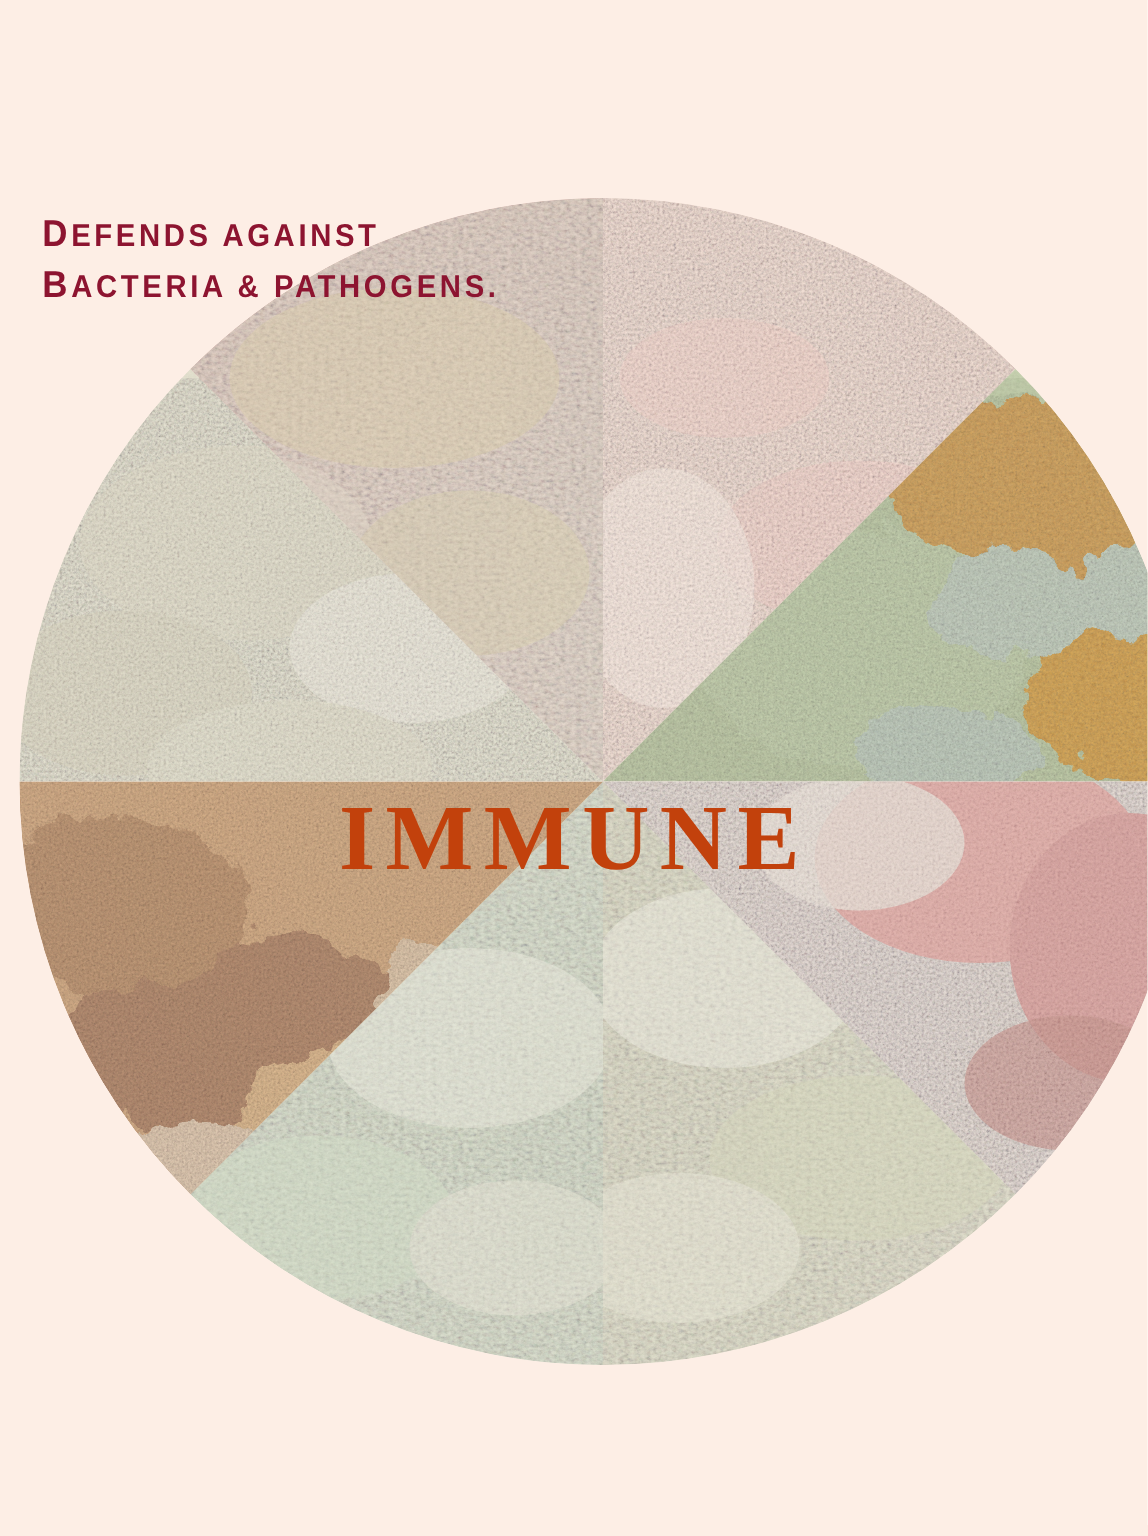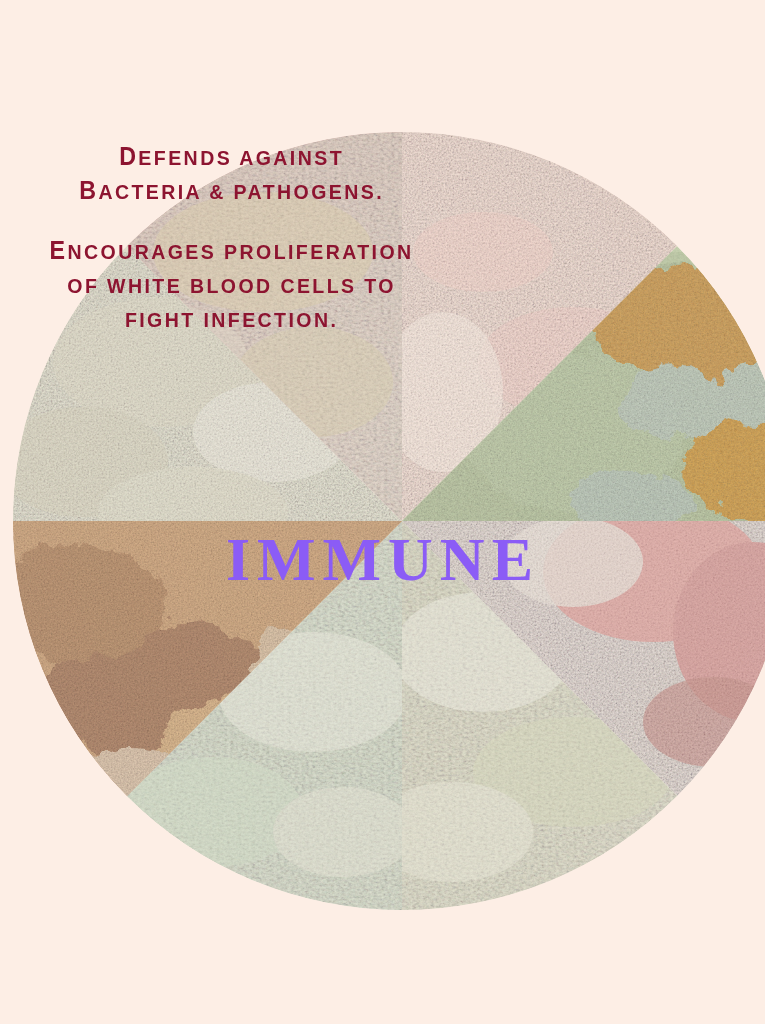--- a/index.html
+++ b/index.html
@@ -30,24 +30,24 @@
   }
   #wheel {
     display: block;
     width: 778px;
     height: 778px;
   }
 
   
   #copy-block {
     position: absolute;
-    left: 16px;
+    left: 0;
     top: 140px;
     width: 403px;
-    text-align: center;
+    text-align: left;
     color: #8d1430;
   }
   .para {
     margin: 0;
     padding: 0;
   }
   .para + .para {
     margin-top: 26px;
   }
   .line {
@@ -71,21 +71,21 @@
     position: absolute;
     left: 0;
     top: 528px;
     width: 540px;
     text-align: right;
     font-family: "Liberation Serif", serif;
     font-weight: 700;
     font-size: 62px;
     line-height: 62px;
     letter-spacing: 7px;
-    color: #8b5cf6;
+    color: #c2410c;
     white-space: nowrap;
   }
 </style>
 </head>
 <body>
 
 <div id="poster">
 
   <div id="wheel-wrap">
     <svg id="wheel" viewBox="0 0 778 778" xmlns="http://www.w3.org/2000/svg">
@@ -308,23 +308,18 @@
     </svg>
   </div>
 
   <div id="copy-block">
 
     <p class="para">
       <span class="line"><span class="cap">D</span><span>EFENDS AGAINST</span></span>
       <span class="line"><span class="cap">B</span><span>ACTERIA &amp; PATHOGENS.</span></span>
     </p>
 
-    <p class="para">
-      <span class="line"><span class="cap">E</span><span>NCOURAGES PROLIFERATION</span></span>
-      <span class="line"><span class="cap"></span><span>OF WHITE BLOOD CELLS TO</span></span>
-      <span class="line"><span class="cap"></span><span>FIGHT INFECTION.</span></span>
-    </p>
 
   </div>
 
   <div id="title">IMMUNE</div>
 
 </div>
 
 </body></html>

